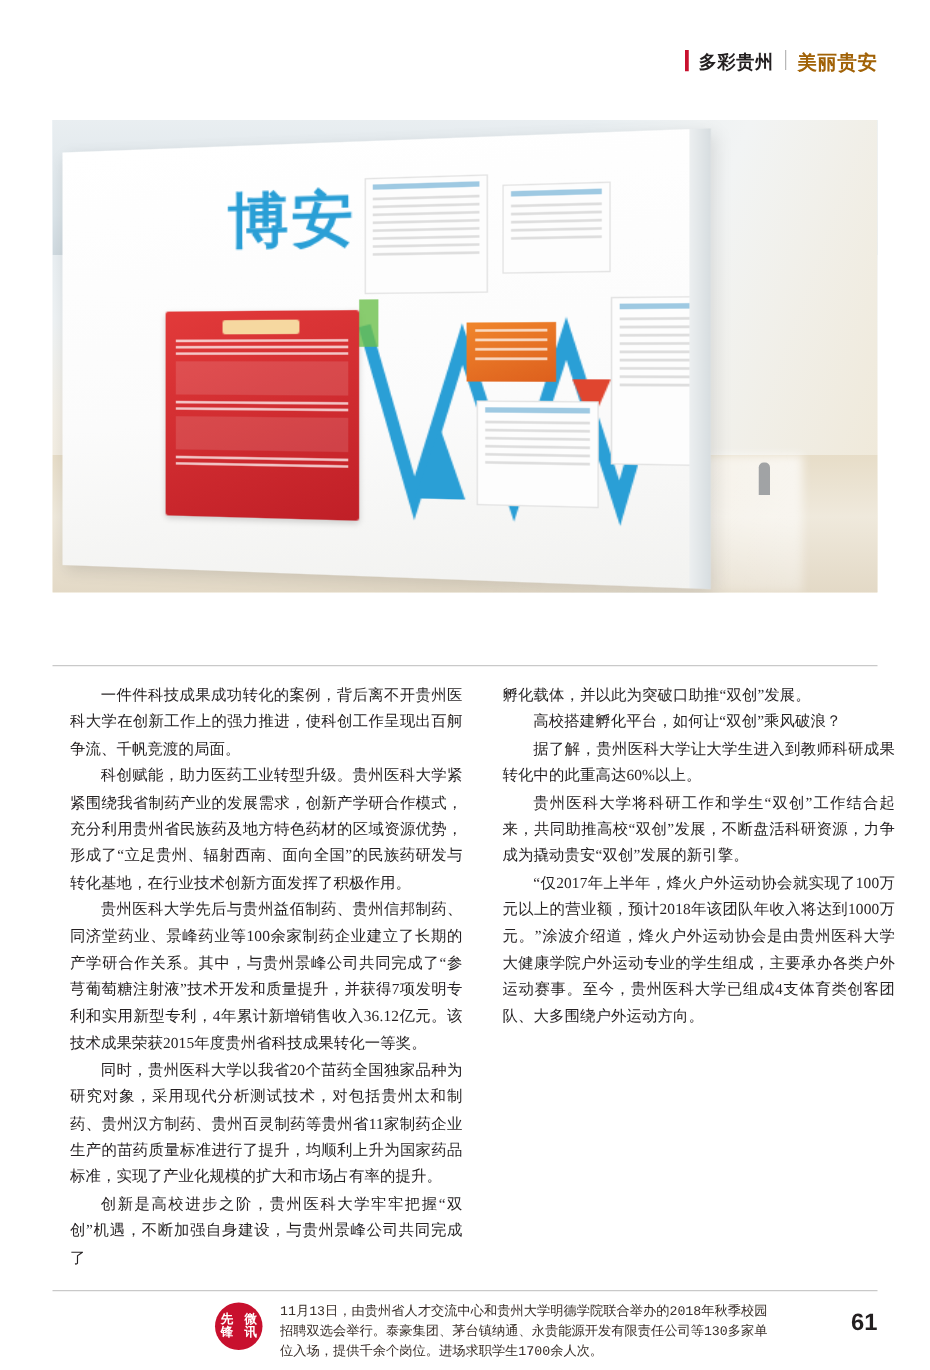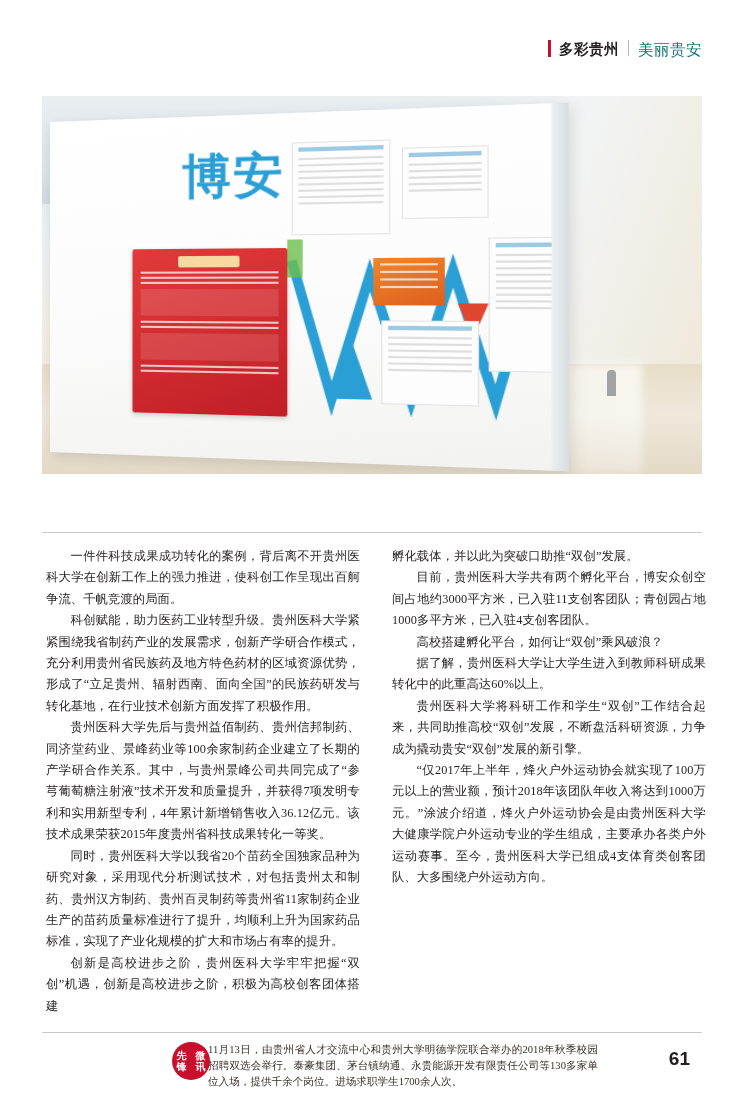--- a/index.html
+++ b/index.html
@@ -44,22 +44,22 @@
     font-weight: bold;
   }
   .header .h-sep {
     width: 1px;
     height: 16px;
     background: #b8b8b8;
     margin: 0 9px;
   }
   .header .h-right {
     font-size: 15.5px;
-    color: #0f766e;
-    font-weight: normal;
+    color: #a16207;
+    font-weight: bold;
     letter-spacing: 0.5px;
   }
 
   
   .photo {
     position: absolute;
     left: 42px;
     top: 96px;
     width: 660px;
     height: 378px;
@@ -157,21 +157,21 @@
 
   
   .rule {
     position: absolute; left: 42px; top: 532px; width: 660px; height: 1px;
     background: #c9c9c9;
   }
 
   
   .cols {
     position: absolute;
-    left: 46px; top: 546px;
+    left: 56px; top: 546px;
     width: 660px;
     height: 475px;
     display: flex;
     gap: 32px;
   }
   .col { width: 314px; }
   .col p {
     margin: 0;
     font-size: 12.3px;
     line-height: 21.4px;
@@ -195,25 +195,25 @@
     background: #c9c9c9;
   }
   .fb-badge {
     position: absolute; left: 172px; top: 1042px;
     width: 38px; height: 38px; border-radius: 50%;
     background: #c8102e; color: #fff;
     font-size: 10px; font-weight: bold; line-height: 11px;
     display: flex; align-items: center; justify-content: flex-start;
     text-align: center; letter-spacing: 0;
   }
-  .footer-text { position: absolute; left: 208px; top: 1042px; width: 390px;
+  .footer-text { position: absolute; left: 224px; top: 1042px; width: 390px;
     font-size: 10.6px; line-height: 16.2px; color: #3a2f2a;
-    font-family: Liberation Serif, serif; text-align: justify; }
+    font-family: Liberation Mono, monospace; text-align: justify; }
   .pageno {
-    position: absolute; right: 54px; top: 1048px;
+    position: absolute; right: 42px; top: 1048px;
     font-size: 19px; font-weight: bold; color: #231f20;
     font-family: "Liberation Sans", sans-serif;
     margin-left: 36px;
   }
 </style>
 </head>
 <body>
 
 <div class="page">
 
@@ -311,25 +311,24 @@
   </div>
 
   <div class="rule"></div>
 
   <div class="cols">
     <div class="col">
       <p>一件件科技成果成功转化的案例，背后离不开贵州医科大学在创新工作上的强力推进，使科创工作呈现出百舸争流、千帆竞渡的局面。</p>
       <p>科创赋能，助力医药工业转型升级。贵州医科大学紧紧围绕我省制药产业的发展需求，创新产学研合作模式，充分利用贵州省民族药及地方特色药材的区域资源优势，形成了“立足贵州、辐射西南、面向全国”的民族药研发与转化基地，在行业技术创新方面发挥了积极作用。</p>
       <p>贵州医科大学先后与贵州益佰制药、贵州信邦制药、同济堂药业、景峰药业等100余家制药企业建立了长期的产学研合作关系。其中，与贵州景峰公司共同完成了“参芎葡萄糖注射液”技术开发和质量提升，并获得7项发明专利和实用新型专利，4年累计新增销售收入36.12亿元。该技术成果荣获2015年度贵州省科技成果转化一等奖。</p>
       <p>同时，贵州医科大学以我省20个苗药全国独家品种为研究对象，采用现代分析测试技术，对包括贵州太和制药、贵州汉方制药、贵州百灵制药等贵州省11家制药企业生产的苗药质量标准进行了提升，均顺利上升为国家药品标准，实现了产业化规模的扩大和市场占有率的提升。</p>
-      <p>创新是高校进步之阶，贵州医科大学牢牢把握“双创”机遇，创新是高校进步之阶，积极为高校创客团体搭建</p>
+      <p>创新是高校进步之阶，贵州医科大学牢牢把握“双创”机遇，不断加强自身建设，与贵州景峰公司共同完成了</p>
     </div>
     <div class="col">
       <p class="noindent">孵化载体，并以此为突破口助推“双创”发展。</p>
-      <p>目前，贵州医科大学共有两个孵化平台，博安众创空间占地约3000平方米，已入驻11支创客团队；青创园占地1000多平方米，已入驻4支创客团队。</p>
       <p>高校搭建孵化平台，如何让“双创”乘风破浪？</p>
       <p>据了解，贵州医科大学让大学生进入到教师科研成果转化中的此重高达60%以上。</p>
       <p>贵州医科大学将科研工作和学生“双创”工作结合起来，共同助推高校“双创”发展，不断盘活科研资源，力争成为撬动贵安“双创”发展的新引擎。</p>
       <p>“仅2017年上半年，烽火户外运动协会就实现了100万元以上的营业额，预计2018年该团队年收入将达到1000万元。”涂波介绍道，烽火户外运动协会是由贵州医科大学大健康学院户外运动专业的学生组成，主要承办各类户外运动赛事。至今，贵州医科大学已组成4支体育类创客团队、大多围绕户外运动方向。</p>
     </div>
   </div>
 
   <div class="footer-rule"></div>
   <div class="fb-badge">
     <span>先锋</span>

